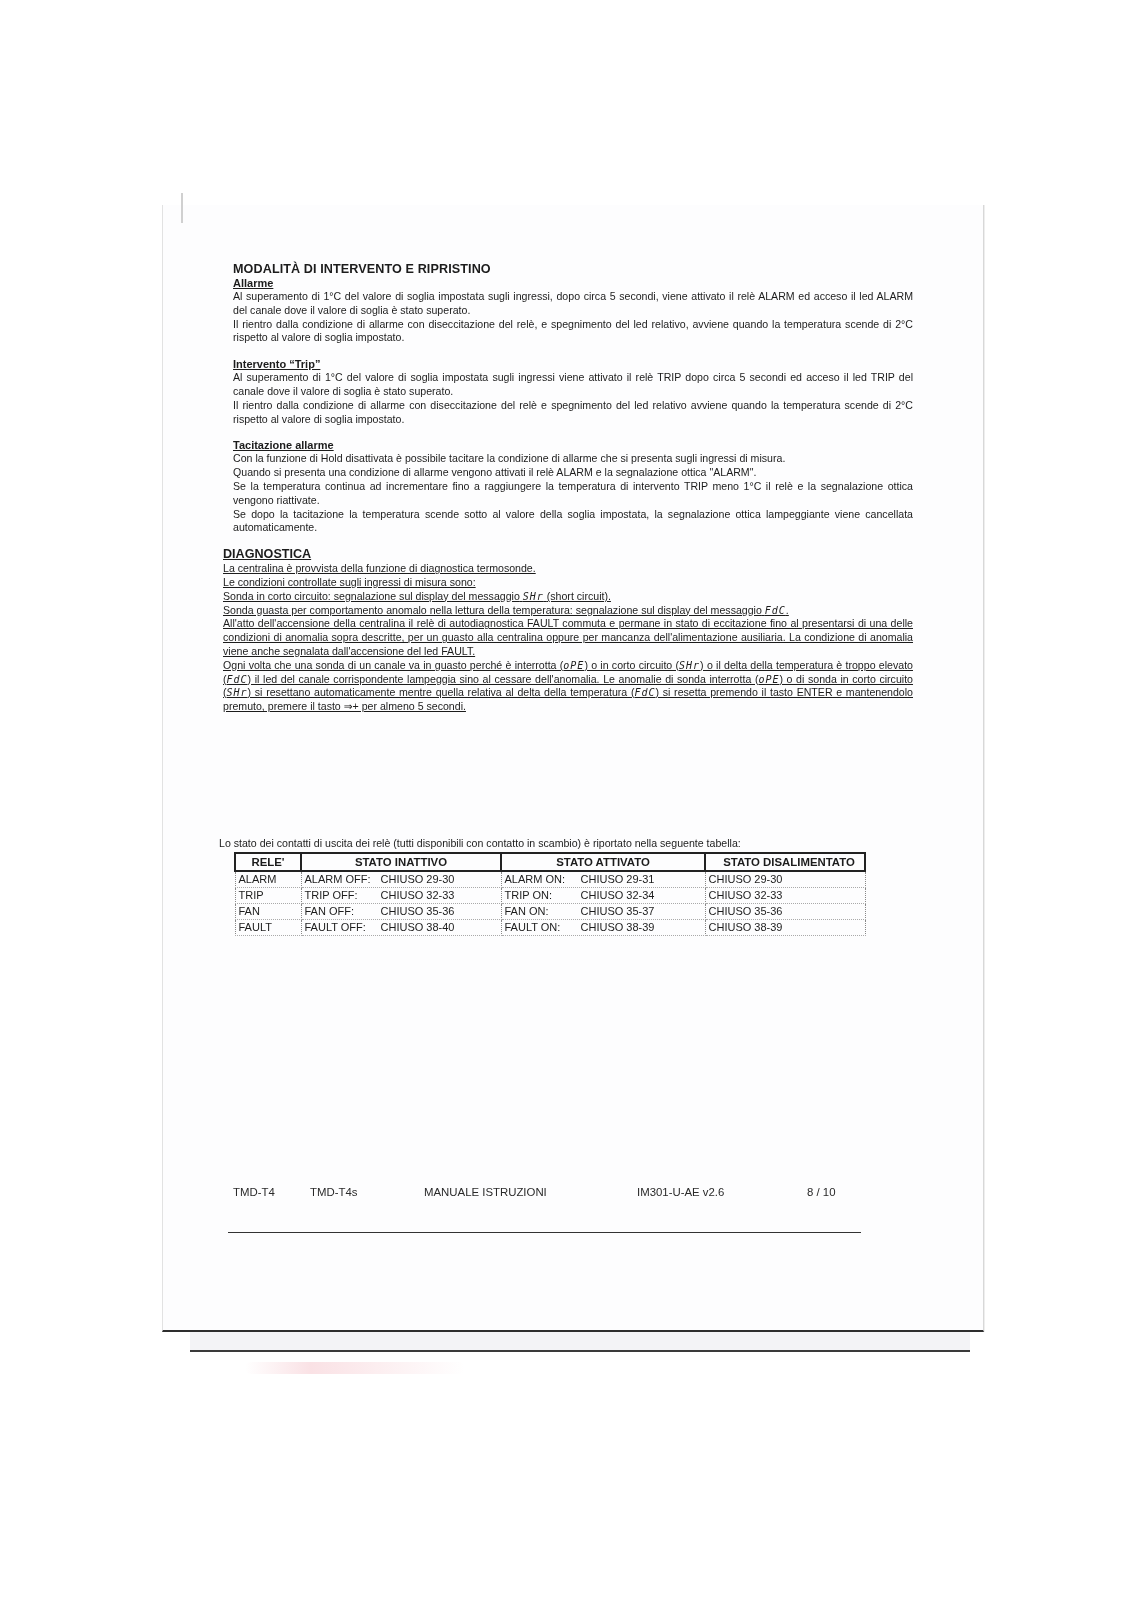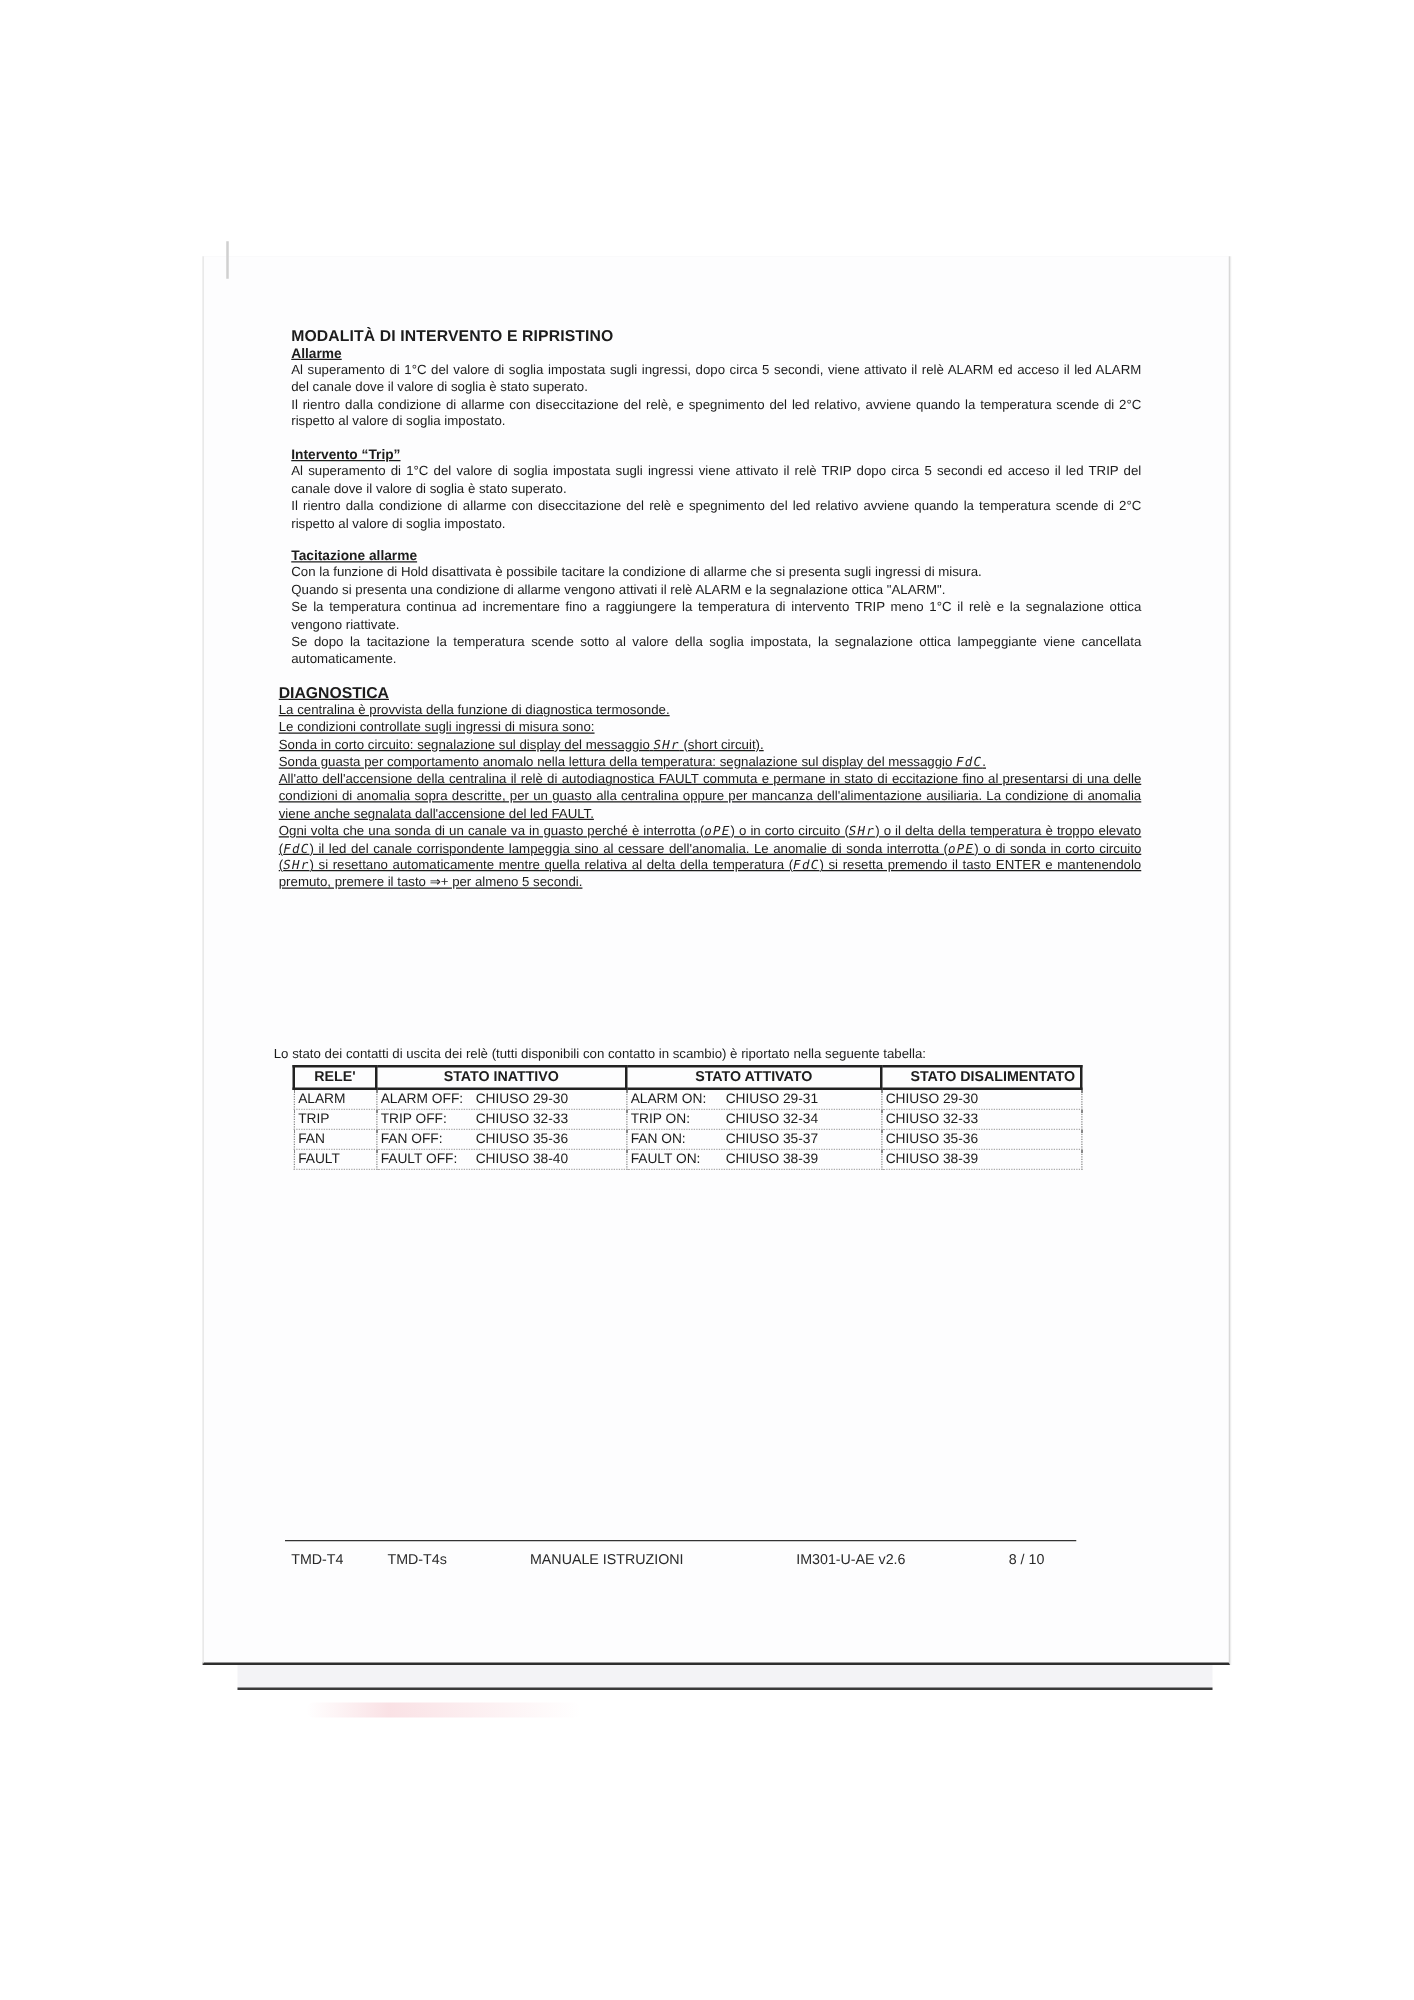--- a/index.html
+++ b/index.html
@@ -31,28 +31,28 @@
   .seg { font-family:"DejaVu Sans Mono", monospace; font-style:italic; font-size:10px; letter-spacing:1px; }
   .table-intro { position:absolute; left:219px; top:837px; font-size:10.6px; }
   table.relays {
     position:absolute; left:234px; top:852px; width:632px;
     border-collapse:collapse; font-size:11px;
   }
   table.relays th {
     border:2px solid #222; font-weight:bold; font-size:11.4px; padding:0 4px; height:16px;
     text-align:center;
   }
-  table.relays th.c4 { text-align:right;padding-left:12px; }
+  table.relays th.c4 { text-align:center;padding-left:12px; }
   table.relays td {
     border-left:1px dotted #888; border-right:1px dotted #888; border-bottom:1px dotted #aaa;
     padding:1px 3px; height:13px; line-height:13px; white-space:nowrap;
   }
   .lbl { display:inline-block; width:76px; }
   .footer-rule { position:absolute; left:228px; top:1232px; width:633px; height:1px; background:#333; }
-  .footer { position:absolute; top:1242px; font-size:11.4px; color:#2a2a2a; }
+  .footer { position:absolute; top:1186px; font-size:11.4px; color:#2a2a2a; }
   .smudge { position:absolute; left:245px; top:1362px; width:220px; height:12px;
     background:linear-gradient(90deg, rgba(240,170,180,0) 0%, rgba(240,170,180,0.35) 30%, rgba(240,170,180,0.15) 70%, rgba(240,170,180,0) 100%);
     border-radius:6px; }
 </style>
 </head>
 <body>
 
 <div class="sheet-back"></div>
 <div class="sheet"></div>
 <div class="sheet-edge-top"></div>

